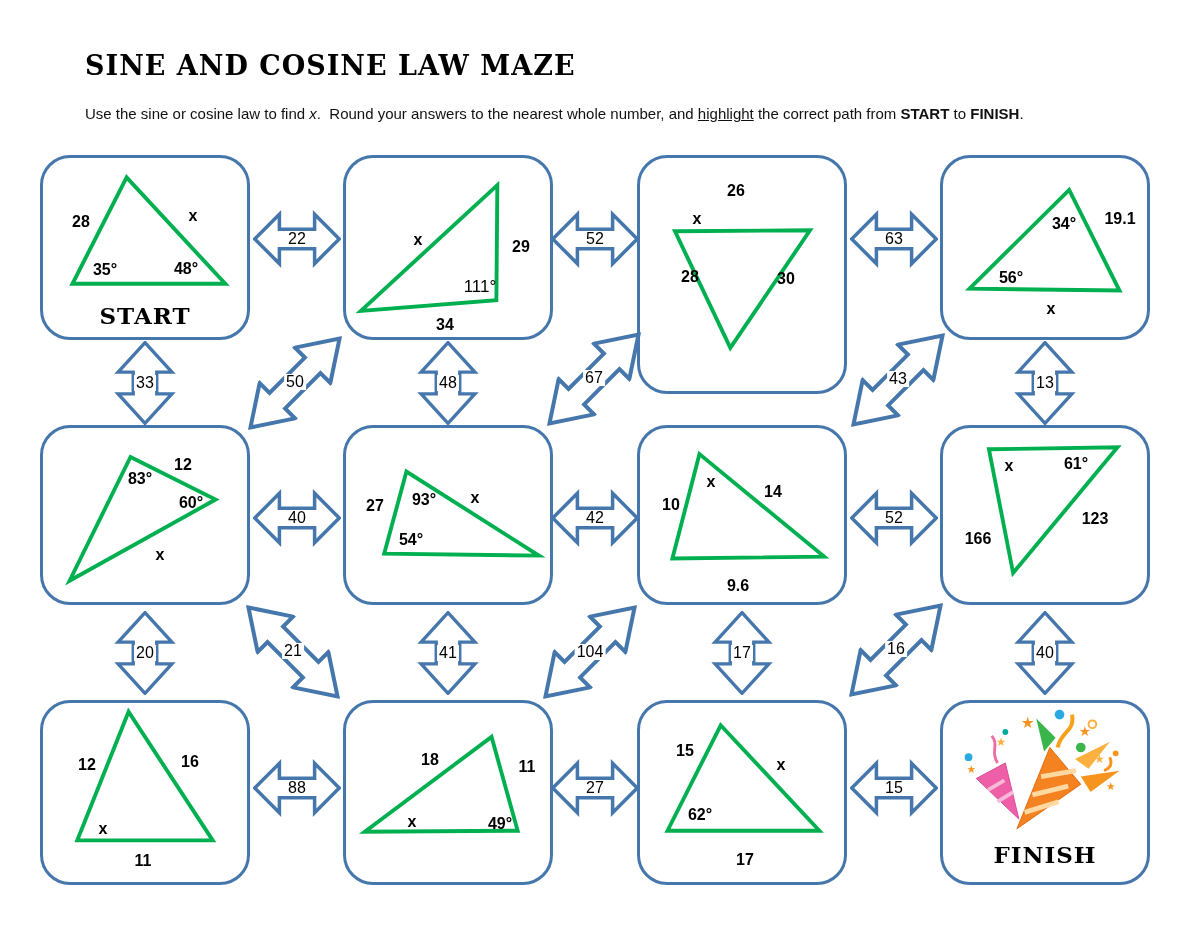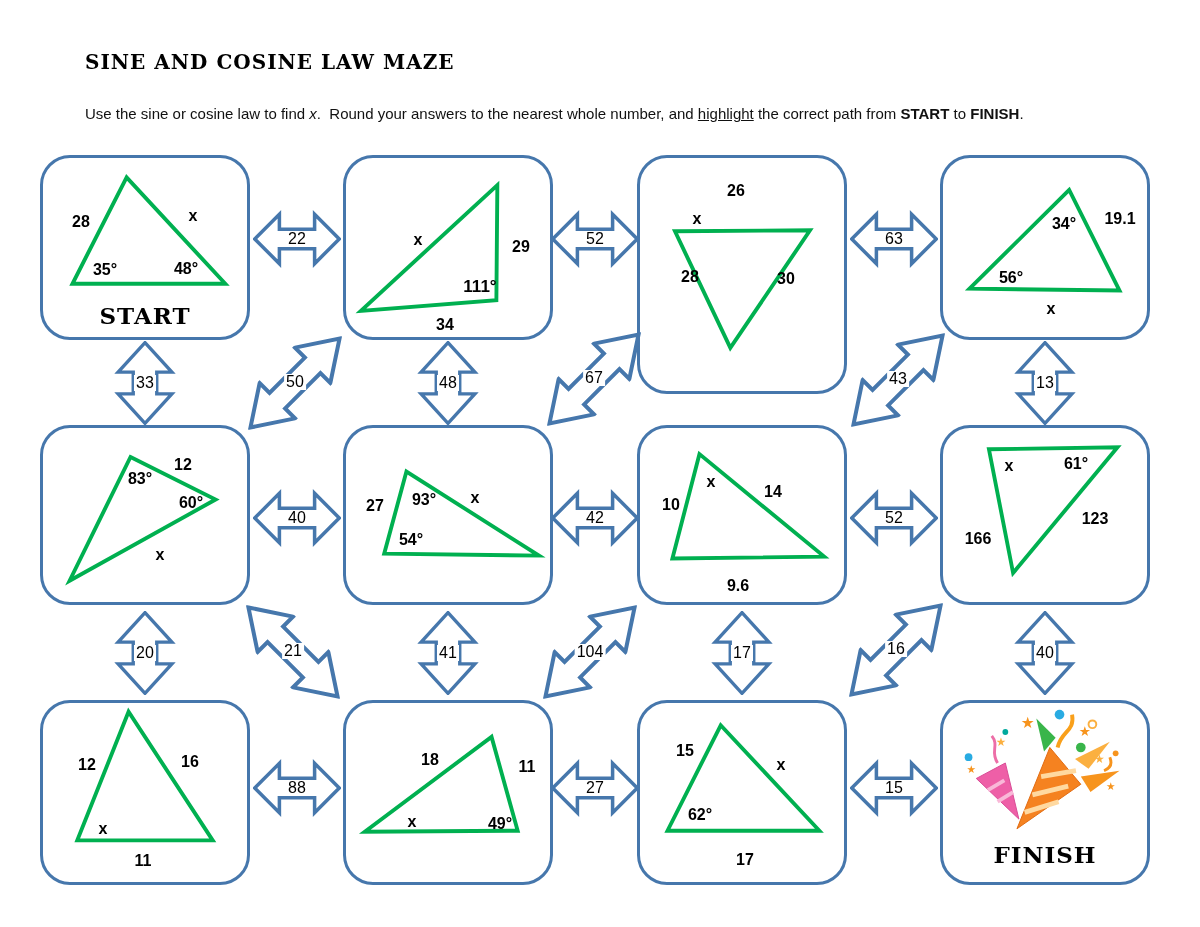--- a/index.html
+++ b/index.html
@@ -2,21 +2,21 @@
 <html><head>
 <meta charset="utf-8">
 <style>
   html,body{margin:0;padding:0;}
   body{
     width:1200px;height:927px;position:relative;background:#ffffff;
     font-family:"Liberation Sans",sans-serif;color:#000;overflow:hidden;
   }
   .title{
     position:absolute;left:85px;top:50px;margin:0;
-    font-family:"DejaVu Serif",serif;font-weight:700;font-size:20px;
+    font-family:"DejaVu Serif",serif;font-weight:700;font-size:27px;
     letter-spacing:1px;color:#000;
   }
   .instructions{
     position:absolute;left:85px;top:105px;margin:0;font-size:15px;color:#111;
     white-space:pre;
   }
   .it{font-style:italic;}
   .ul{text-decoration:underline;text-align:center;}
   .b{font-weight:700;}
 
@@ -24,21 +24,21 @@
 
   .cell{
     position:absolute;width:210px;background:#fff;
     border:3px solid #4677AC;border-radius:30px;box-sizing:border-box;
   }
   .cell svg.tri{position:absolute;left:0;top:0;width:100%;height:100%;}
   .lbl{
     position:absolute;transform:translate(-50%,-50%);
     font-size:16px;font-weight:600;color:#000;white-space:nowrap;line-height:1;
   }
-  .lbl.big{font-weight:700;font-size:17px;}
+  .lbl.big{font-weight:400;font-size:17px;}
   .caption{
     position:absolute;left:50%;transform:translateX(-50%);
     font-family:"DejaVu Serif",serif;font-weight:700;font-size:23px;
     letter-spacing:1px;color:#000;white-space:nowrap;
   }
 
   .arr{position:absolute;display:flex;align-items:center;justify-content:center;}
   .arr svg{position:absolute;left:0;top:0;width:100%;height:100%;}
   .arr .aval{
     position:relative;z-index:2;font-size:16px;color:#000;background:#fff;

